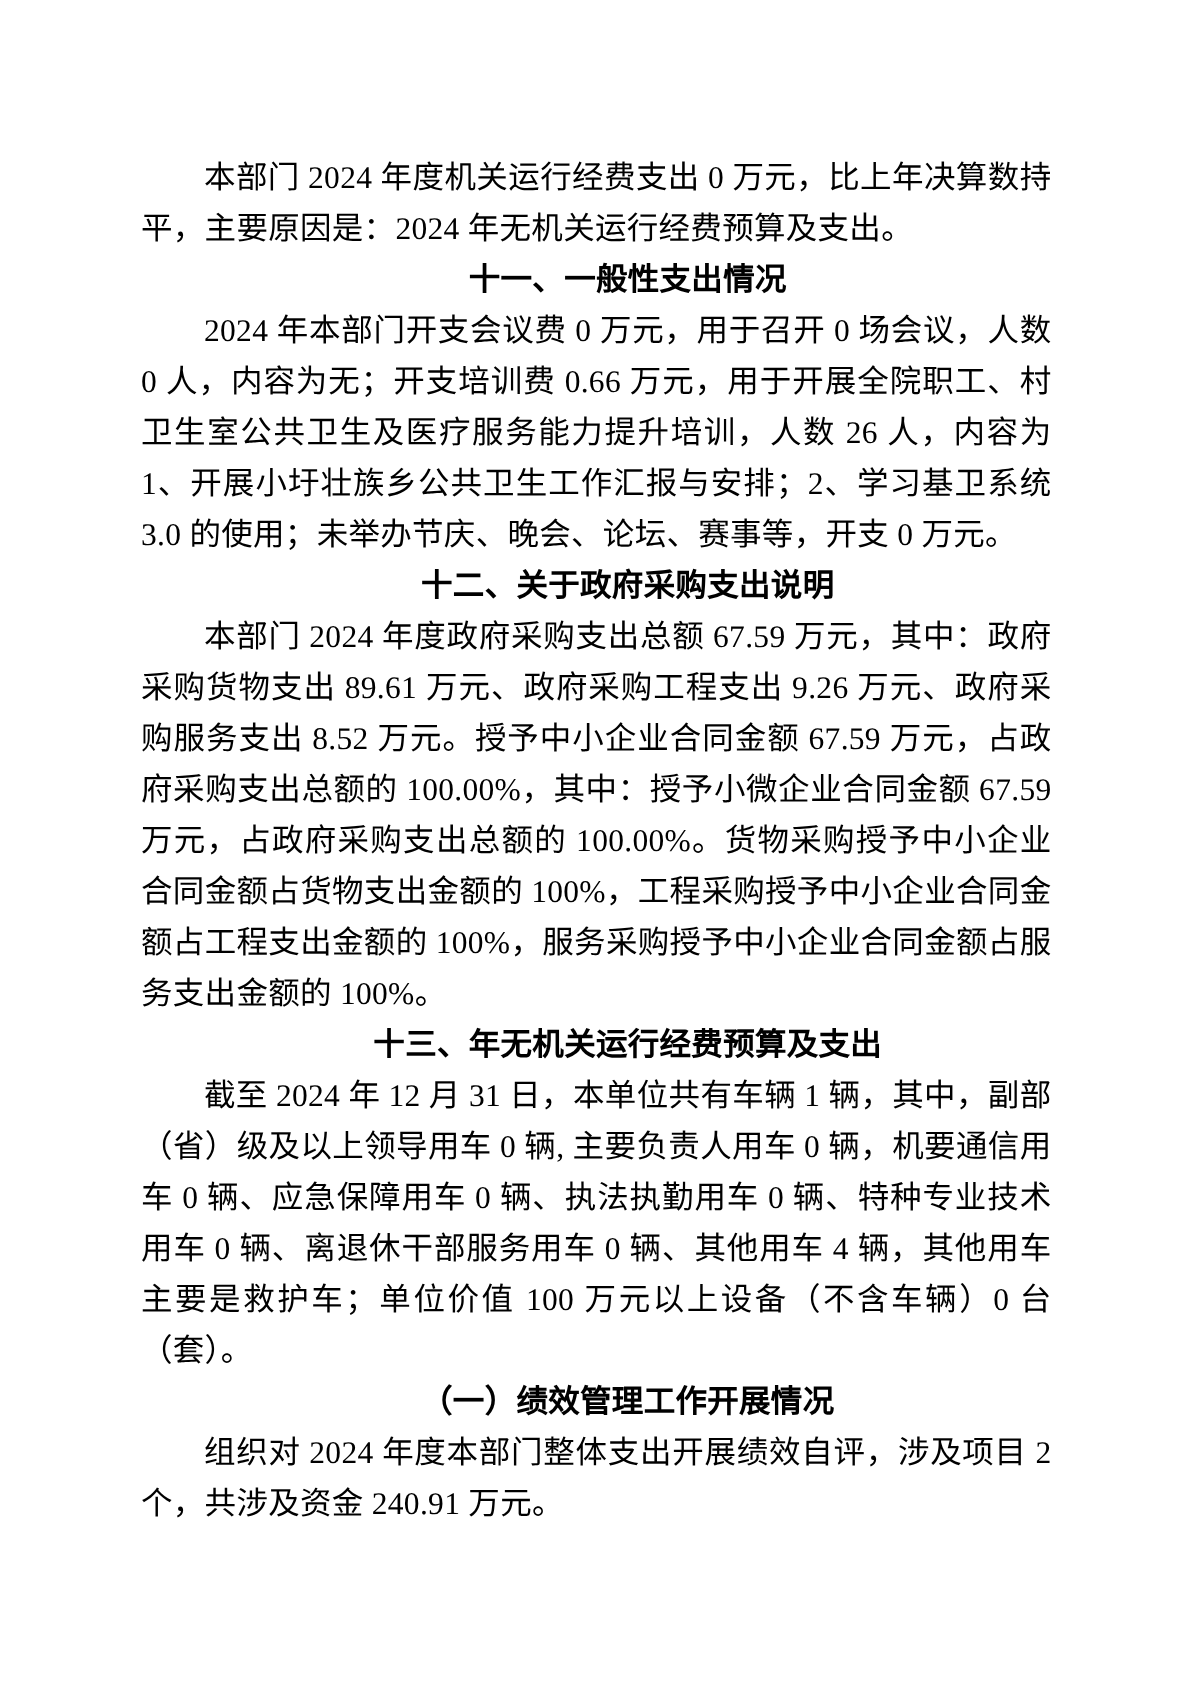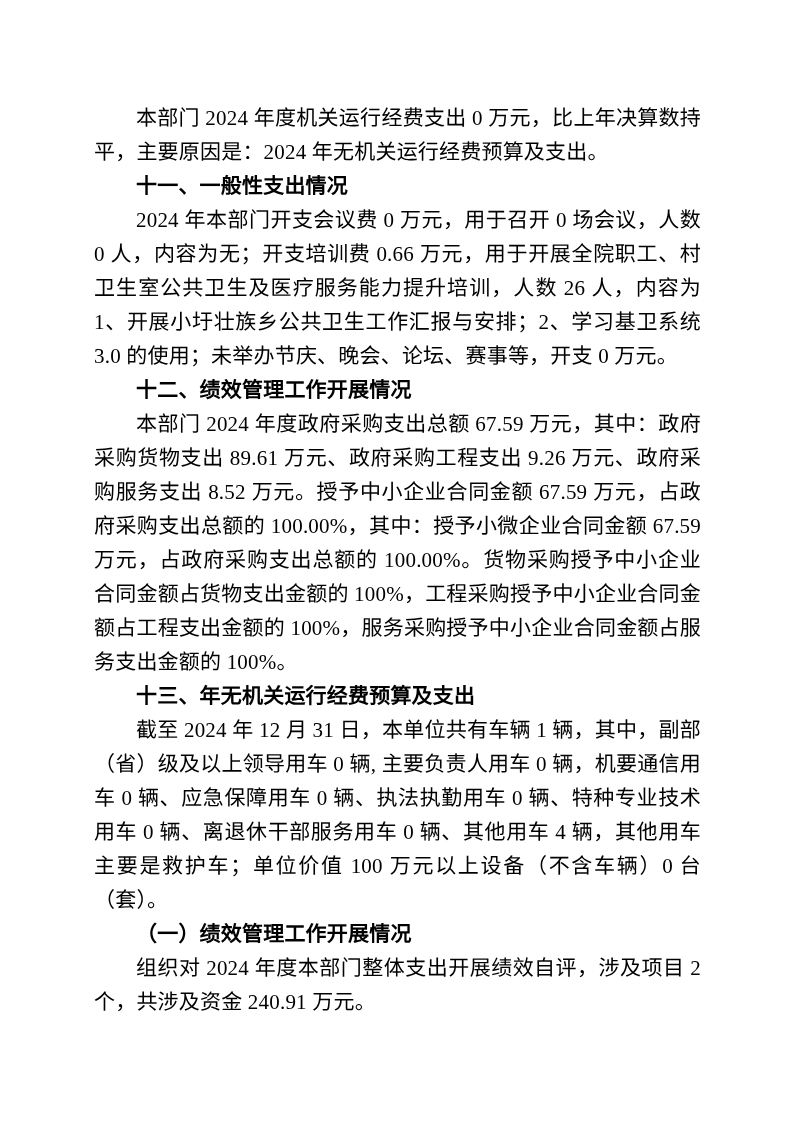--- a/index.html
+++ b/index.html
@@ -30,31 +30,31 @@
     letter-spacing: 0.2px;
   }
   .para {
     font-family: "Liberation Serif", "DejaVu Serif", serif;
     font-weight: 400;
     text-align: justify;
   }
   .heading, .subheading {
     font-family: "DejaVu Sans", "Liberation Sans", sans-serif;
     font-weight: 700;
-    text-align: left;
+    text-align: center;
   }
 </style>
 </head>
 <body>
 
 <div class="page">
   <div class="content">
     <p class="para">本部门 2024 年度机关运行经费支出 0 万元，比上年决算数持平，主要原因是：2024 年无机关运行经费预算及支出。</p>
     <h2 class="heading">十一、一般性支出情况</h2>
     <p class="para">2024 年本部门开支会议费 0 万元，用于召开 0 场会议，人数 0 人，内容为无；开支培训费 0.66 万元，用于开展全院职工、村卫生室公共卫生及医疗服务能力提升培训，人数 26 人，内容为 1、开展小圩壮族乡公共卫生工作汇报与安排；2、学习基卫系统 3.0 的使用；未举办节庆、晚会、论坛、赛事等，开支 0 万元。</p>
-    <h2 class="heading">十二、绩效管理工作开展情况</h2>
+    <h2 class="heading">十二、关于政府采购支出说明</h2>
     <p class="para">本部门 2024 年度政府采购支出总额 67.59 万元，其中：政府采购货物支出 89.61 万元、政府采购工程支出 9.26 万元、政府采购服务支出 8.52 万元。授予中小企业合同金额 67.59 万元，占政府采购支出总额的 100.00%，其中：授予小微企业合同金额 67.59 万元，占政府采购支出总额的 100.00%。货物采购授予中小企业合同金额占货物支出金额的 100%，工程采购授予中小企业合同金额占工程支出金额的 100%，服务采购授予中小企业合同金额占服务支出金额的 100%。</p>
     <h2 class="heading">十三、年无机关运行经费预算及支出</h2>
     <p class="para">截至 2024 年 12 月 31 日，本单位共有车辆 1 辆，其中，副部（省）级及以上领导用车 0 辆, 主要负责人用车 0 辆，机要通信用车 0 辆、应急保障用车 0 辆、执法执勤用车 0 辆、特种专业技术用车 0 辆、离退休干部服务用车 0 辆、其他用车 4 辆，其他用车主要是救护车；单位价值 100 万元以上设备（不含车辆）0 台（套）。</p>
     <h3 class="subheading">（一）绩效管理工作开展情况</h3>
     <p class="para">组织对 2024 年度本部门整体支出开展绩效自评，涉及项目 2 个，共涉及资金 240.91 万元。</p>
   </div>
 </div>
 
 </body></html>

